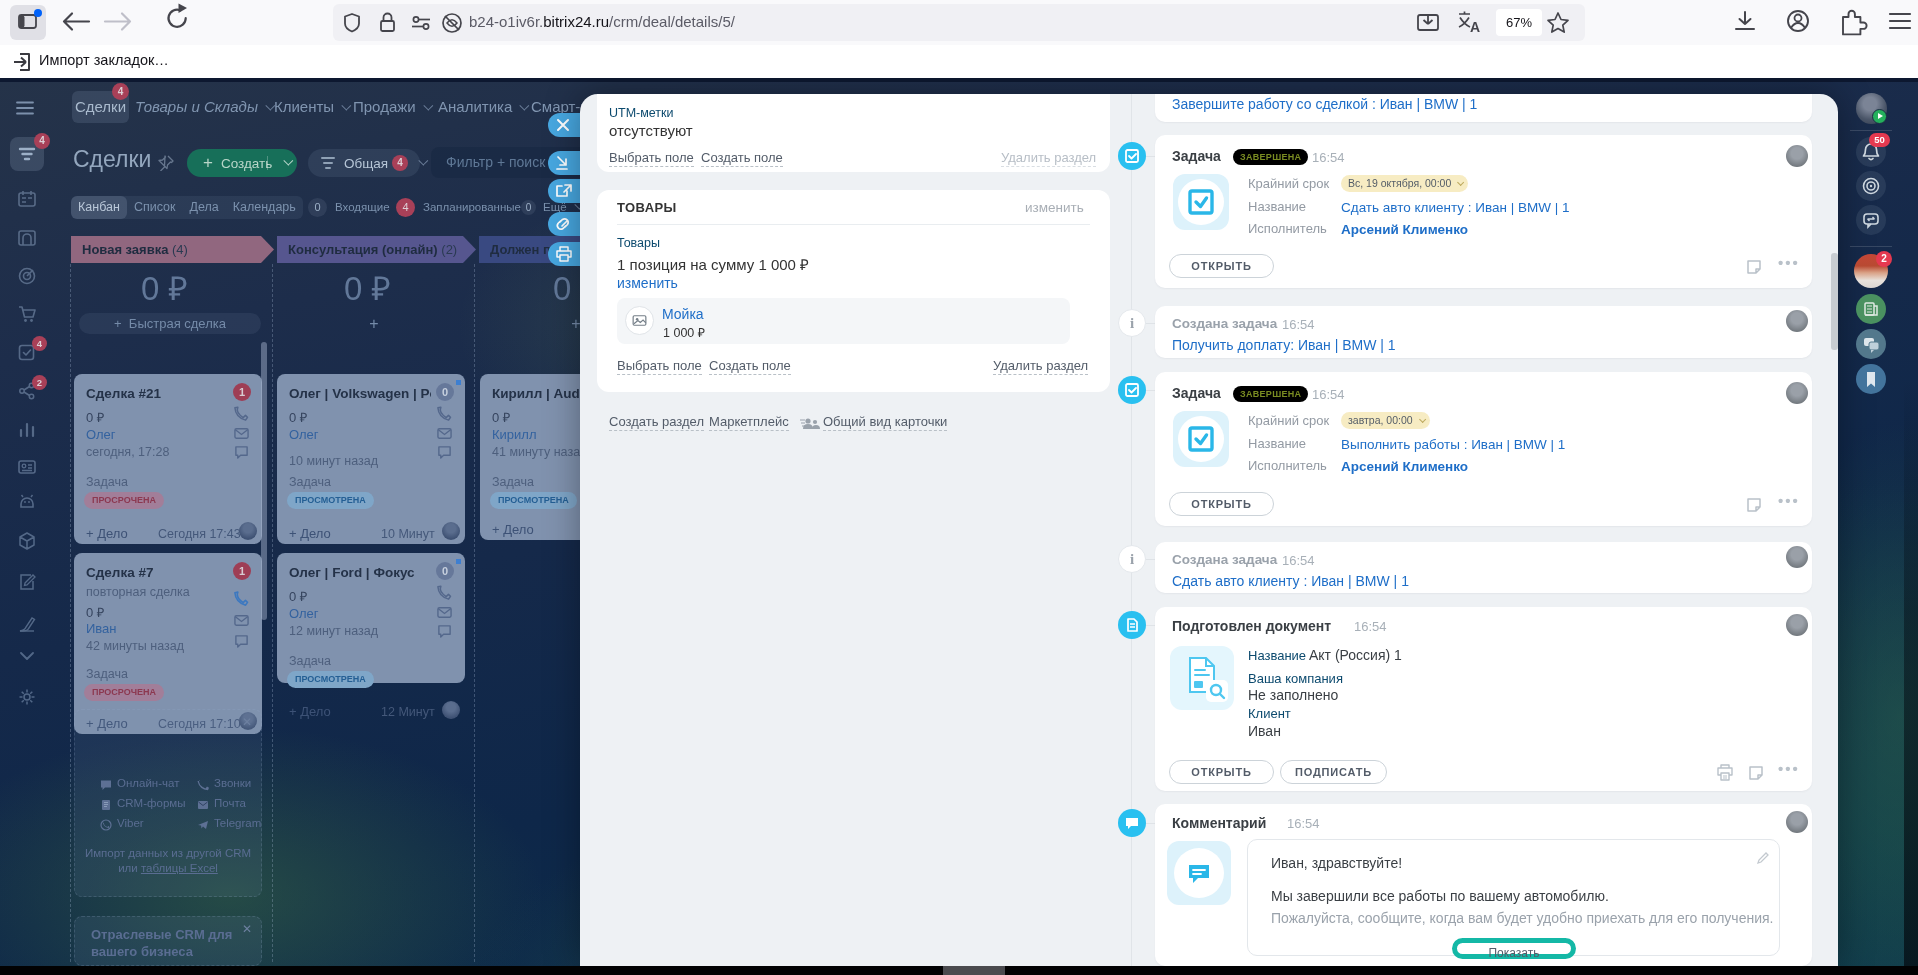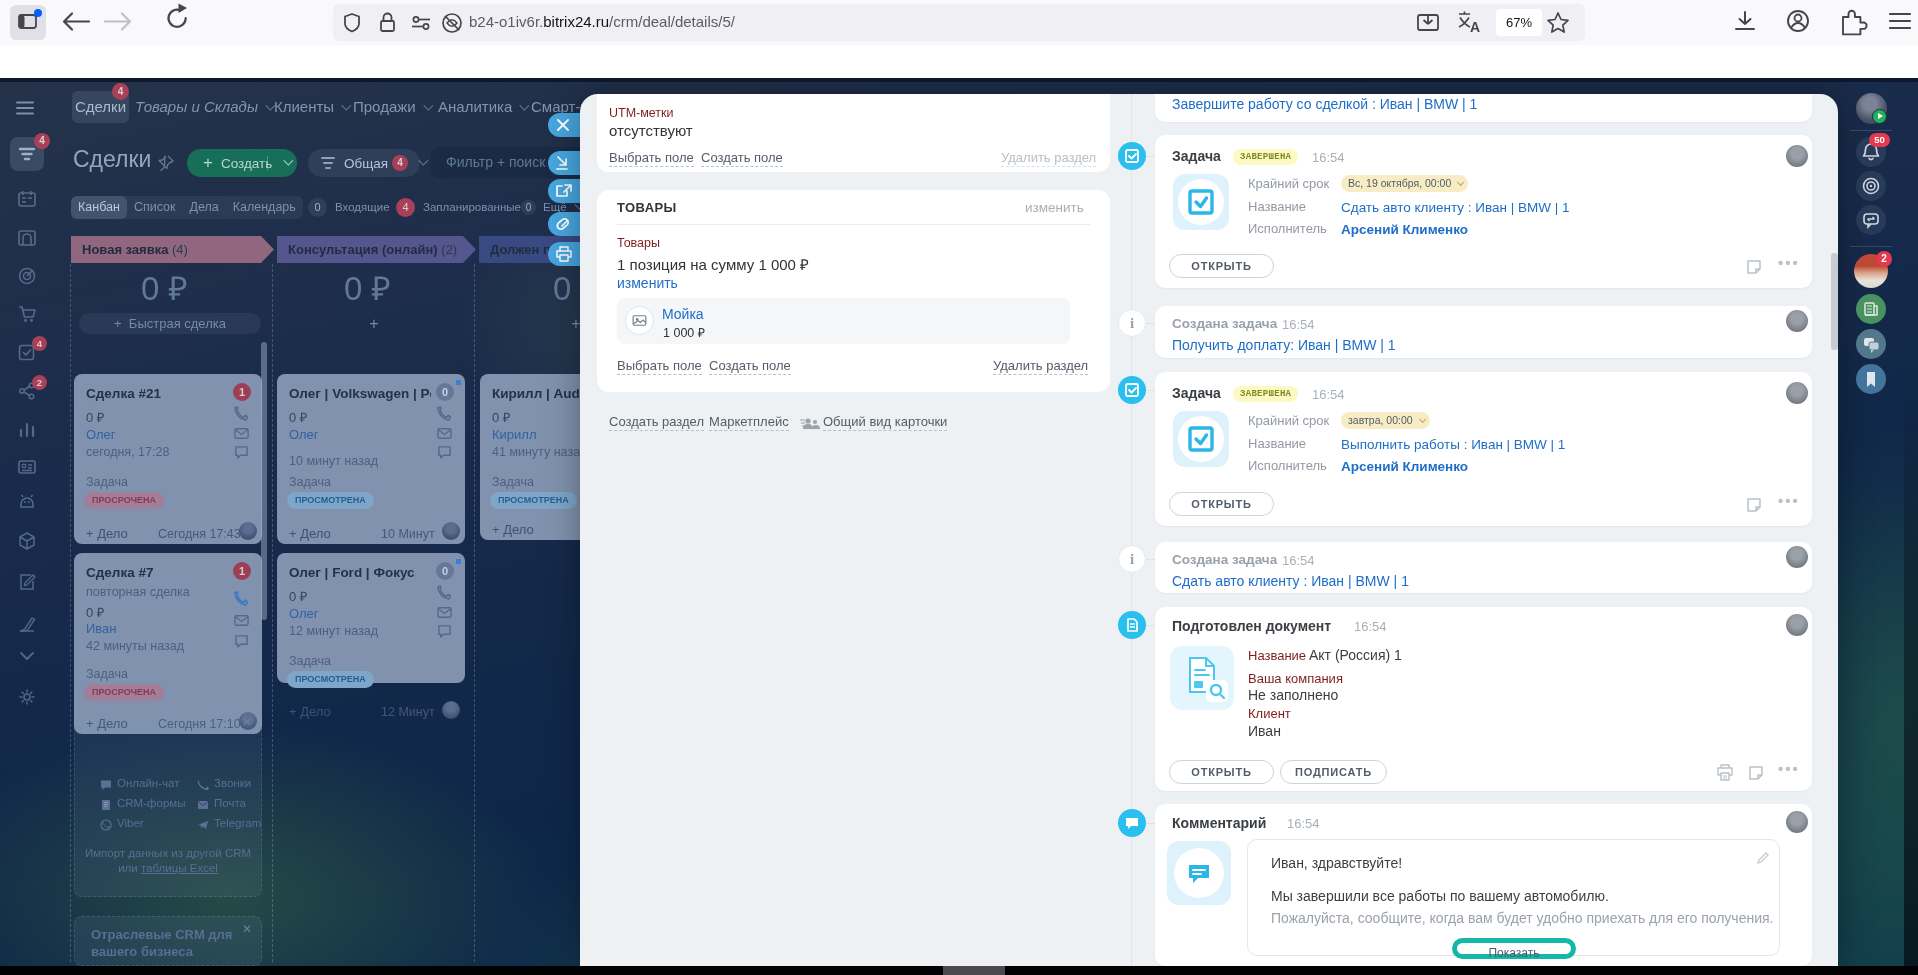--- a/index.html
+++ b/index.html
@@ -57,35 +57,35 @@
   .pprosm { background:#7fa6c8; color:#245f94; }
   .kava { position:absolute; width:18px; height:18px; border-radius:50%; background:radial-gradient(circle at 50% 35%, #5a6d8e 0 30%, #3f5274 70%); }
   .kic { position:absolute; width:15px; height:15px; }
 
   #ccbox { position:absolute; left:74px; top:631px; width:188px; height:188px; background:rgba(120,145,185,0.12); border:1px dashed rgba(150,170,200,0.22); border-radius:8px; color:#5a6d92; text-align:center; font-size:11.5px; }
   #ccbox2 { position:absolute; left:74px; top:838px; width:188px; height:50px; background:rgba(120,145,185,0.12); border:1px dashed rgba(150,170,200,0.22); border-radius:8px; color:#5a6d92; }
 
   
   #panel { position:absolute; left:580px; top:16px; width:1258px; height:872px; background:#eef1f4; border-radius:18px 18px 0 0; overflow:hidden; box-shadow:0 0 35px rgba(0,0,0,0.35); }
   .wcard { position:absolute; background:#fff; border-radius:12px; }
-  .glabel { position:absolute; color:#7f1d1d; font-size:12.5px; }
+  .glabel { position:absolute; color:#0c4a6e; font-size:12.5px; }
   .dash { color:#535c69; font-size:13px; border-bottom:1px dashed #b9c0c7; padding-bottom:1px; white-space:nowrap; }
   .dashlight { color:#b7bec6; font-size:13px; border-bottom:1px dashed #d9dee3; padding-bottom:1px; white-space:nowrap; }
   .blink { color:#1e6ec8; }
 
   .tl-line { position:absolute; left:551px; top:0; width:1px; height:872px; background:#e0e4e8; }
   .tcard { position:absolute; left:575px; width:657px; background:#fff; border-radius:10px; box-shadow:0 1px 2px rgba(60,70,80,0.06); }
   .node { position:absolute; width:28px; height:28px; border-radius:50%; left:538px; }
   .nblue { background:#29c0f0; }
   .nwhite { background:#fff; border:1px solid #e4e8ec; color:#9aa2ab; font-size:15px; font-weight:bold; text-align:center; line-height:26px; font-family:"Liberation Serif",serif; }
   .thead { position:absolute; font-size:14px; font-weight:bold; color:#3a3f44; white-space:nowrap; }
   .tghead { position:absolute; font-size:13.5px; font-weight:bold; color:#9aa2ab; white-space:nowrap; }
   .ttime { position:absolute; font-size:13px; color:#a8b0b8; }
   .tava { position:absolute; left:1206px; width:22px; height:22px; border-radius:50%; background:radial-gradient(circle at 50% 38%, #9aa0a8 0 32%, #73797f 75%); }
-  .donepill { position:absolute; height:16px; border-radius:8px; background:#fef9c3; color:#7a8c22; font-size:9px; font-weight:bold; line-height:16px; padding:0 7px; letter-spacing:0.3px;font-family:Liberation Mono, monospace; }
+  .donepill { position:absolute; height:16px; border-radius:8px; background:#000000; color:#7a8c22; font-size:9px; font-weight:bold; line-height:16px; padding:0 7px; letter-spacing:0.3px; }
   .iconblk { position:absolute; left:593px; width:56px; height:56px; border-radius:12px; background:#ddf2fb; }
   .tlabel { position:absolute; left:668px; font-size:13px; color:#939aa3; white-space:nowrap; }
   .tval { position:absolute; left:761px; font-size:13.5px; white-space:nowrap; }
   .ypill { position:absolute; left:761px; height:17px; background:#f7ecc3; border-radius:9px; font-size:10.5px; color:#545d68; line-height:17px; padding:0 7px; white-space:nowrap; }
   .ychev { display:inline-block; width:5px; height:5px; border-right:1.3px solid #bda95e; border-bottom:1.3px solid #bda95e; transform:rotate(45deg) translateY(-3px); margin-left:5px; }
   .obtn { position:absolute; height:24px; border-radius:13px; border:1px solid #ccd3d9; color:#535c69; font-size:11px; font-weight:bold; letter-spacing:0.8px; text-align:center; background:#fff; }
   .dots { position:absolute; color:#b9c1c9; font-size:15px; font-weight:bold; letter-spacing:2px; }
 
   .sbc { position:absolute; left:1856px; width:30px; height:30px; border-radius:50%; }
   .sbdark { background:rgba(200,215,228,0.10); }
@@ -136,20 +136,26 @@
     </div>
     <svg width="333" height="45" viewBox="0 0 333 45" style="position:absolute;left:1585px;top:0;">
       <path d="M160 12 v12 M160 24 l-5.5 -5 M160 24 l5.5 -5 M151 29 h18" stroke="#45454c" stroke-width="2" fill="none" stroke-linecap="round" stroke-linejoin="round"></path>
       <circle cx="213" cy="21" r="10" fill="none" stroke="#45454c" stroke-width="1.9"></circle>
       <circle cx="213" cy="18" r="3.5" fill="none" stroke="#45454c" stroke-width="1.8"></circle>
       <path d="M206 28 q3 -5 7 -5 q4 0 7 5" fill="none" stroke="#45454c" stroke-width="1.8"></path>
       <path d="M258 17 h5.5 v-3 a3.2 3.2 0 0 1 6.4 0 v3 h5.5 v5.5 h3 a3.2 3.2 0 0 1 0 6.4 h-3 v5.5 h-17.4 z" fill="none" stroke="#45454c" stroke-width="1.9" stroke-linejoin="round"></path>
       <path d="M305 14 h20 M305 21 h20 M305 28 h20" stroke="#45454c" stroke-width="2.2" stroke-linecap="round"></path>
     </svg>
   </div>
+  <div id="bbar">
+    <svg width="40" height="33" viewBox="0 0 40 33" style="position:absolute;left:0;top:0;">
+      <path d="M20 9 h9 v16 h-9 M14 17 h12 M26 17 l-5 -4.5 M26 17 l-5 4.5" stroke="#3a3a40" stroke-width="2" fill="none" stroke-linejoin="round"></path>
+    </svg>
+    <div style="position:absolute;left:39px;top:7px;font-size:14.5px;color:#15141a;">Импорт закладок…</div>
+  </div>
 
   <div id="app">
     <div class="topstrip"></div>
     <div id="railicons">
 
       <div style="position:absolute; left:10px; top:59px; width:34px; height:34px; background:rgba(170,190,215,0.18); border-radius:8px;">
         <svg width="34" height="34" viewBox="0 0 34 34">
             <path d="M10 12 h14 M12.5 17 h9 M15 22 h4" stroke="#9db0c7" stroke-width="2.4" stroke-linecap="round"></path>
           </svg>
       </div>

